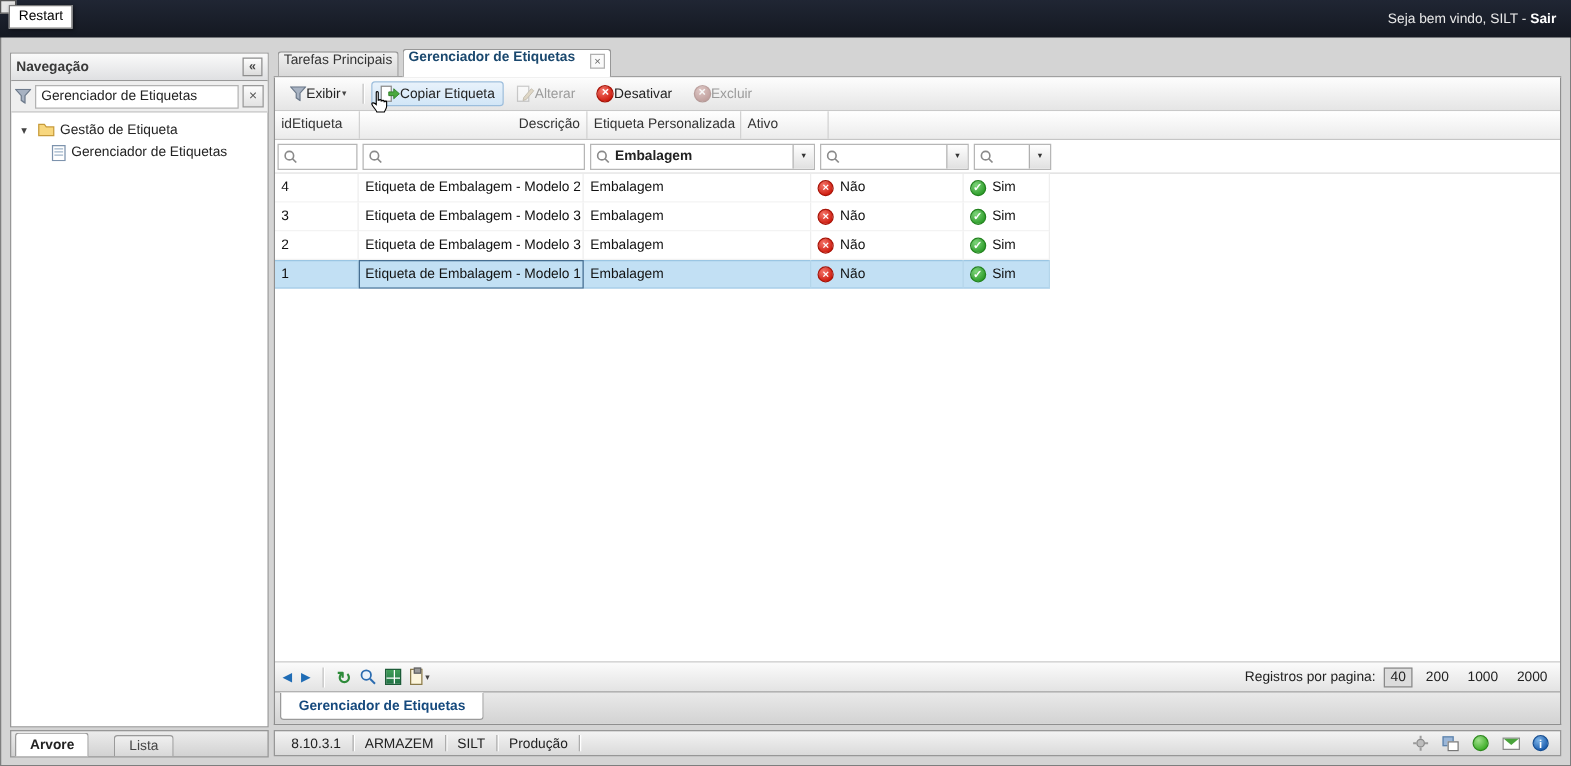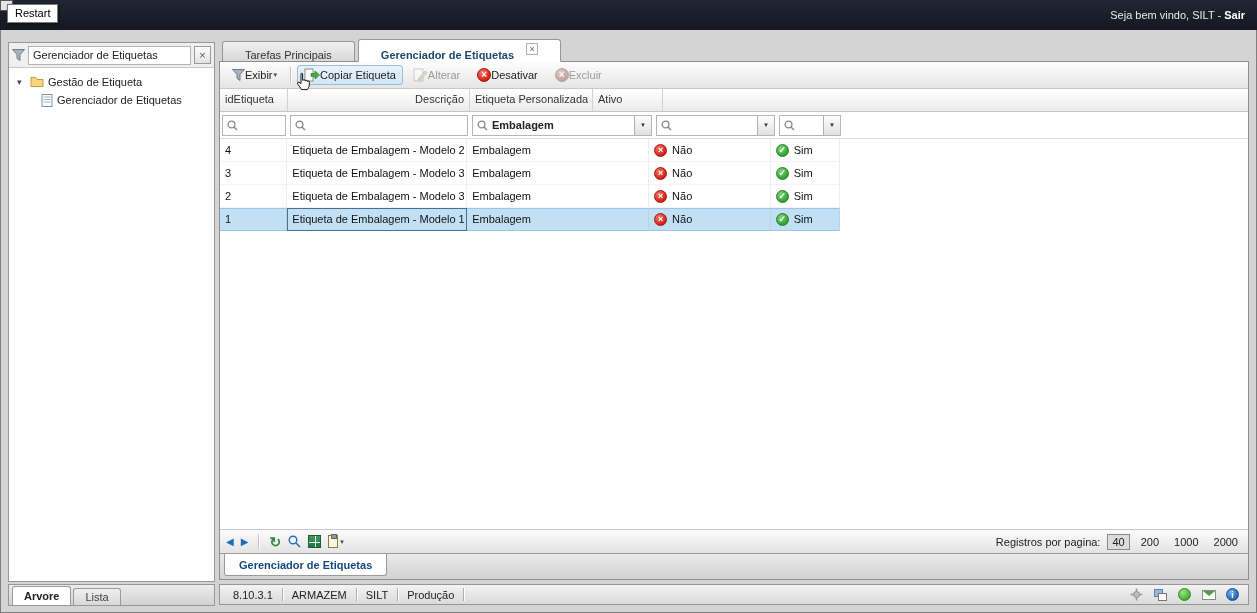--- a/index.html
+++ b/index.html
@@ -56,35 +56,35 @@
     display:flex; align-items:center; justify-content:center; color:#555; cursor:pointer;
   }
   .tree { flex:1; padding-top:5px; }
   .tnode { height:18px; display:flex; align-items:center; gap:4px; padding-left:8px;
     white-space:nowrap; cursor:pointer; }
   .tnode.child { padding-left:32px; }
   .tnode .arrow { font-size:9px; color:#444; width:9px; }
   .sb-tabs {
     position:absolute; left:8px; top:584px; width:207px; height:22px;
     background:linear-gradient(#ececec,#d2d2d2); border:1px solid #979797;
-    display:flex; align-items:flex-end; padding-left:3px; gap:2px;
+    display:flex; align-items:flex-end; padding-left:3px; gap:20px;
   }
   .sbtab {
     height:17px; padding:0 11px; display:flex; align-items:center;
     background:linear-gradient(#f0f0f0,#d8d8d8); border:1px solid #9a9a9a; border-bottom:none;
     border-radius:3px 3px 0 0; color:#444; cursor:pointer;
   }
   .sbtab.active { background:#fff; height:19px; font-weight:bold; color:#222; }
 
   
   .main { position:absolute; left:219px; top:38px; width:1030px; }
   .tabstrip { height:24px; display:flex; align-items:flex-end; gap:3px;
     padding-left:3px; border-bottom:1px solid #8f8f8f; }
   .tab {
-    height:20px; padding:0 22px; display:flex; align-items:flex-end;
+    height:20px; padding:0 4px; display:flex; align-items:flex-start;
     background:linear-gradient(#f1f1f1,#d8d8d8); border:1px solid #979797; border-bottom:none;
     border-radius:3px 3px 0 0; color:#333; cursor:pointer; white-space:nowrap;
   }
   .tab.active {
     height:23px; background:#fff; font-weight:bold; color:#1a486e;
     margin-bottom:-1px; border-bottom:1px solid #fff; z-index:2;
   }
   .tclose {
     margin-left:12px; width:12px; height:12px; align-self:flex-start; margin-top:3px;
     border:1px solid #b0b0b0; background:#fafafa; color:#666; font-size:9px; line-height:10px;
@@ -212,20 +212,24 @@
 
 <div class="topbar">
   <span class="welcome">
     <span>Seja bem vindo, SILT - </span><span class="sair">Sair</span>
   </span>
 </div>
 <div class="corner-icon"></div>
 <div class="restart">Restart</div>
 
 <div class="sidebar">
+  <div class="sb-header">
+    <span>Navegação</span>
+    <span class="collapse">«</span>
+  </div>
   <div class="sb-filter">
     <svg width="13" height="12" viewBox="0 0 13 12">
         <path d="M0.5 0.5 h12 l-4.5 5 v6 l-3 -2.2 v-3.8 z" fill="#a7b2c2" stroke="#6e7b8c"></path>
       </svg>
     <div class="sb-input">
       <span>Gerenciador de Etiquetas</span>
     </div>
     <span class="sb-clear">×</span>
   </div>
   <div class="tree">

